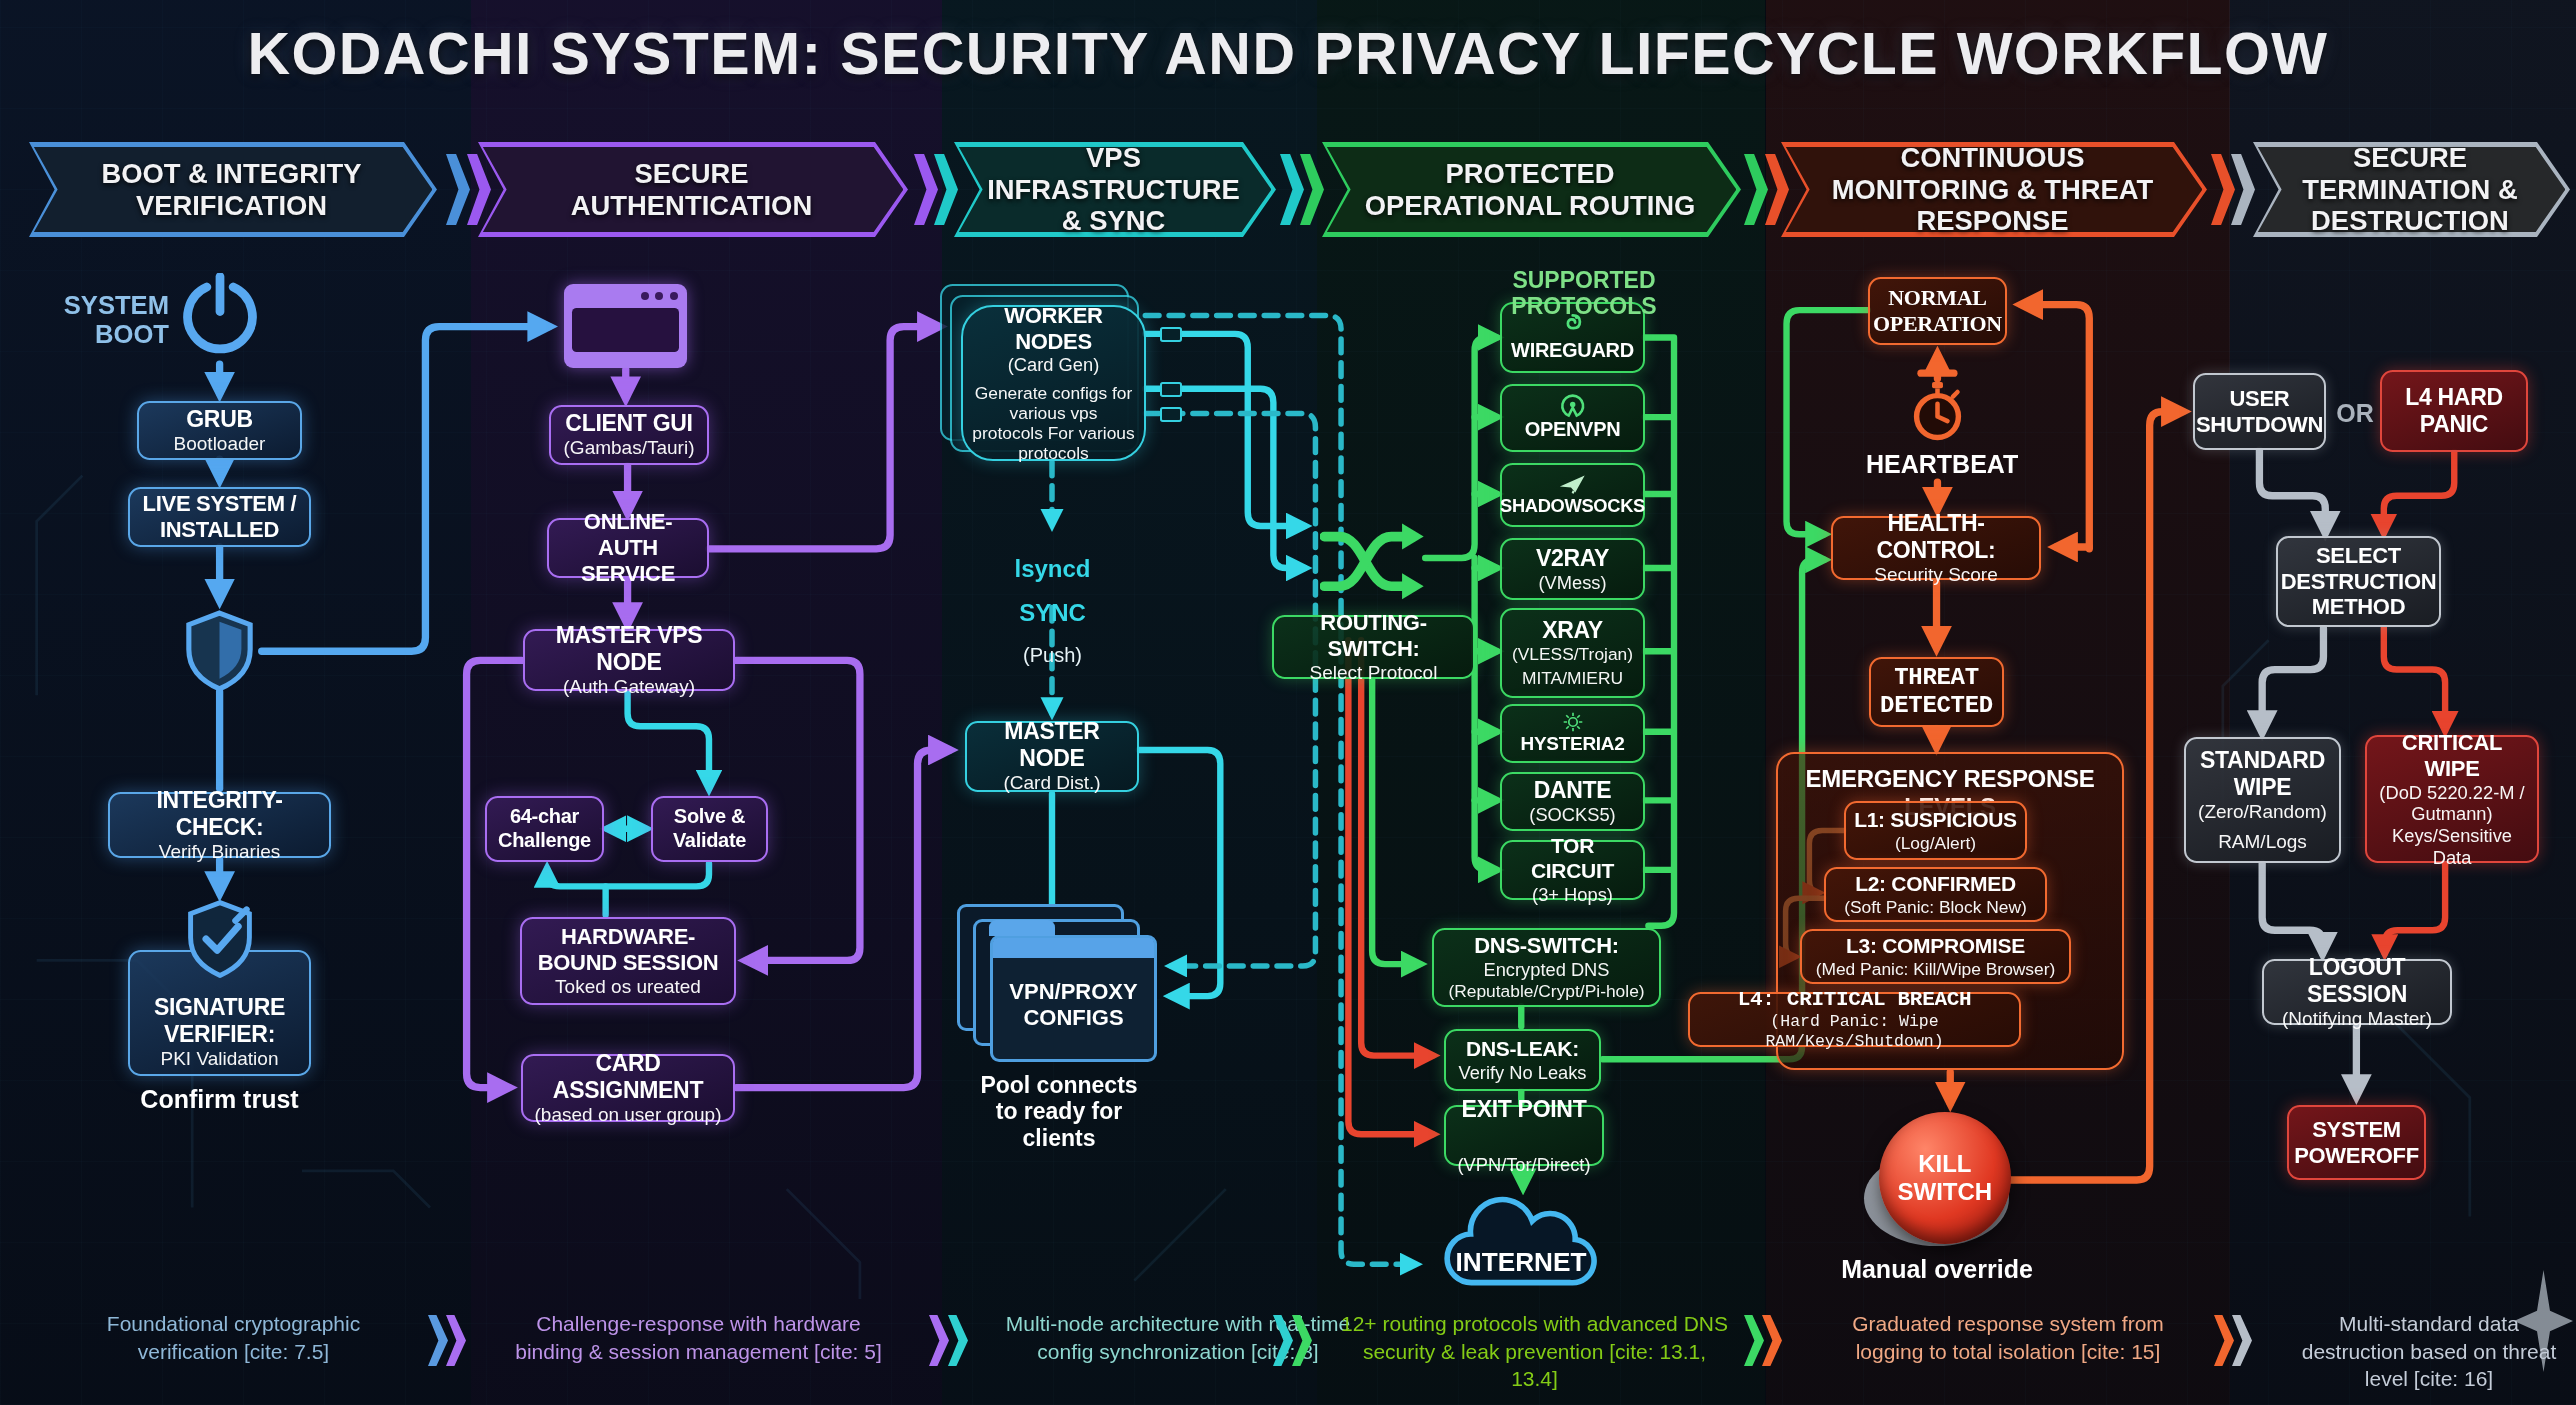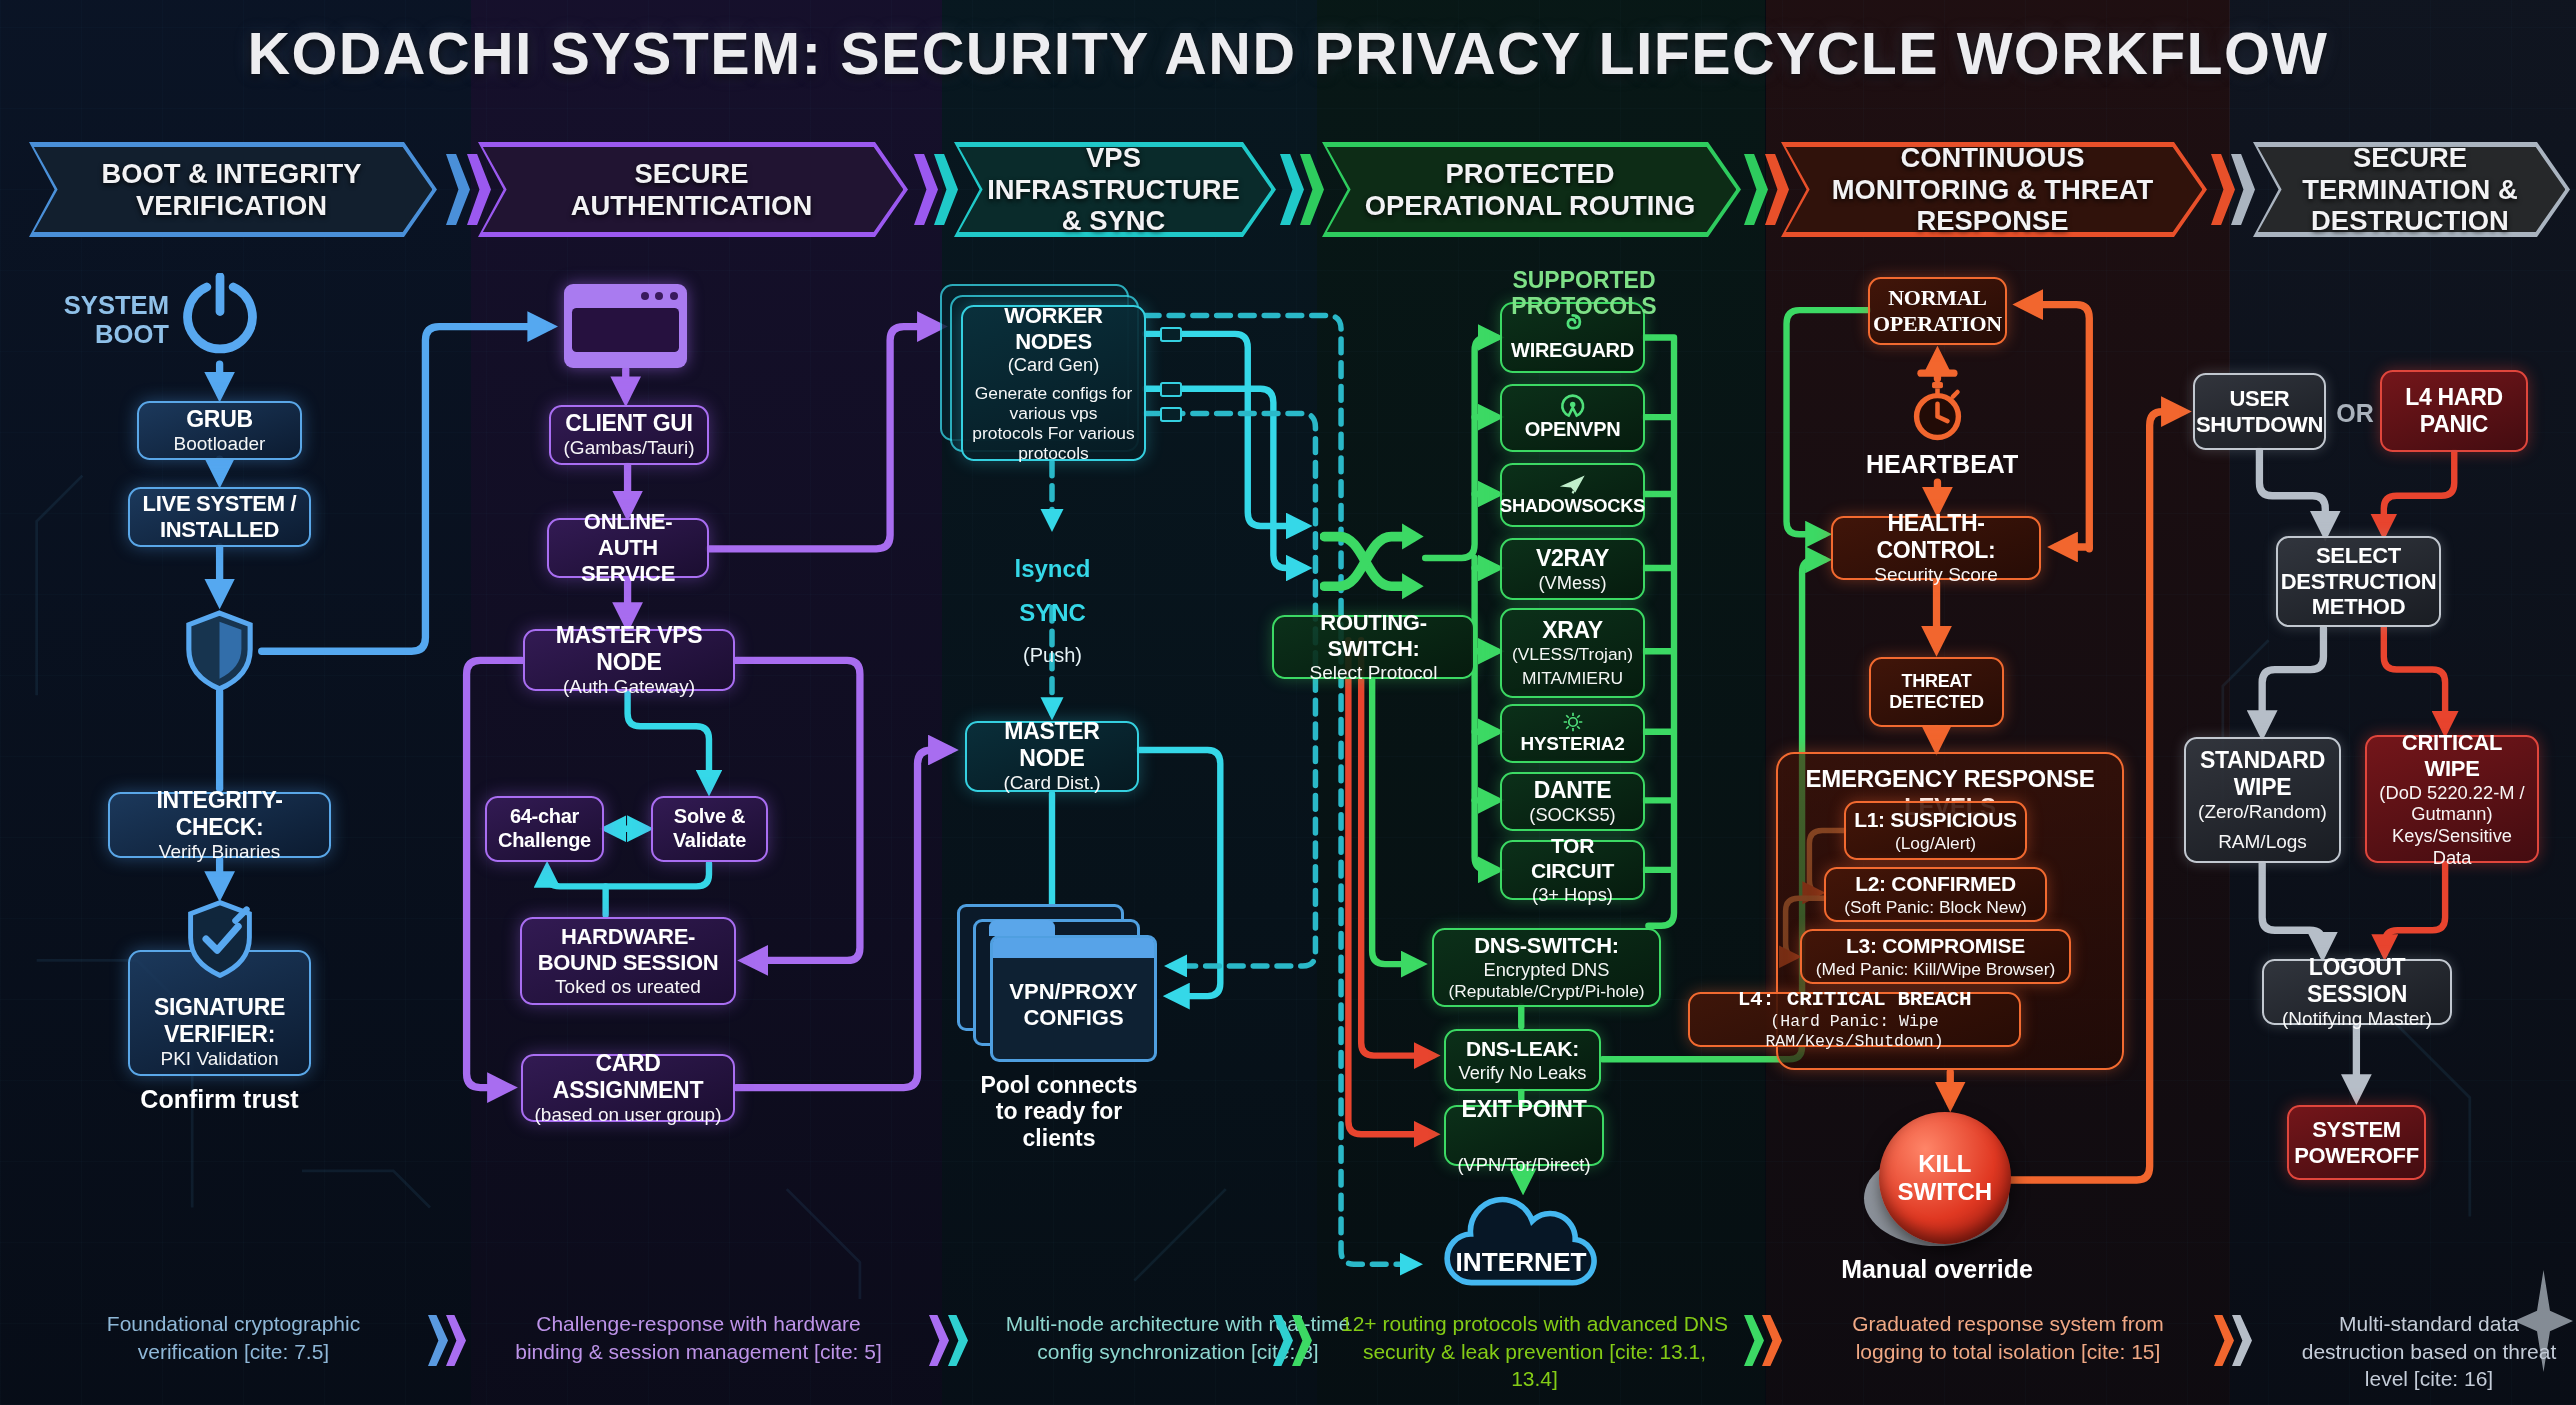--- a/index.html
+++ b/index.html
@@ -295,21 +295,21 @@
     <div class="t" style="font-size:22px;">HARDWARE-BOUND SESSION</div>
       <div class="s">Toked os ureated</div>
   </div>
   <div class="node purple" style="left:521px;top:1054px;width:214px;height:68px;">
     <div class="t">CARD ASSIGNMENT</div>
       <div class="s">(based on user group)</div>
   </div>
 
   <div class="stackback" style="left:940px;top:284px;width:185px;height:153px;"></div>
   <div class="stackback" style="left:950px;top:295px;width:185px;height:153px;"></div>
-  <div class="node cyanb" style="left:961px;top:305px;width:185px;height:156px;padding:5.5px 9.1px;">
+  <div class="node cyanb" style="left:961px;top:305px;width:185px;height:156px;padding:5.5px 9.1px;border-radius:32px;">
     <div class="t" style="font-size:22px;">WORKER NODES</div>
     <div class="s" style="font-size:18.3px;">(Card Gen)</div>
     <div style="width:80%;height:1.8px;background:rgba(90,200,220,.5);margin:3.7px 0;"></div>
     <div class="s" style="font-size:17.4px;line-height:1.15;">Generate configs for various vps protocols For various protocols</div>
   </div>
   <div class="plug" style="left:1160px;top:327px;"></div>
   <div class="plug" style="left:1160px;top:382px;"></div>
   <div class="plug" style="left:1160px;top:407px;"></div>
   <div class="label" style="left:1002px;top:538px;width:101px;">
     <div style="color:#35d8e8;font-size:24px;">lsyncd</div>
@@ -421,21 +421,21 @@
         <line x1="47" y1="16" x2="52" y2="11" stroke="#f2662e" stroke-width="5" stroke-linecap="round"></line>
         <path d="M30,38 L30,24 M30,38 L41,43" stroke="#f2662e" stroke-width="5" stroke-linecap="round"></path>
       </svg>
   </div>
   <div class="label" style="left:1866px;top:450px;width:143px;font-size:25px;color:#fff;">HEARTBEAT</div>
   <div class="node orangeb" style="left:1831px;top:516px;width:210px;height:64px;">
     <div class="t">HEALTH-CONTROL:</div>
       <div class="s">Security Score</div>
   </div>
   <div class="node orangeb" style="left:1869px;top:657px;width:135px;height:70px;">
-    <div class="t" style="font-size:18px;">THREAT DETECTED</div>
+    <div class="t" style="font-size:24px;font-family:Liberation Mono, monospace;">THREAT DETECTED</div>
   </div>
   <div class="node orangeb" style="left:1776px;top:752px;width:348px;height:318px;border-radius:18.3px;justify-content:flex-start;background:linear-gradient(170deg,rgba(72,20,6,.6),rgba(38,10,4,.7));">
     <div class="t" style="font-size:24px;margin-top:7.3px;">EMERGENCY RESPONSE LEVELS</div>
   </div>
   <div class="node orangeb" style="left:1844px;top:801px;width:183px;height:59px;z-index:4;">
     <div class="t" style="font-size:21px;">L1: SUSPICIOUS</div>
       <div class="s" style="font-size:17.4px;">(Log/Alert)</div>
   </div>
   <div class="node orangeb" style="left:1824px;top:867px;width:223px;height:55px;z-index:4;">
     <div class="t" style="font-size:21px;">L2: CONFIRMED</div>

